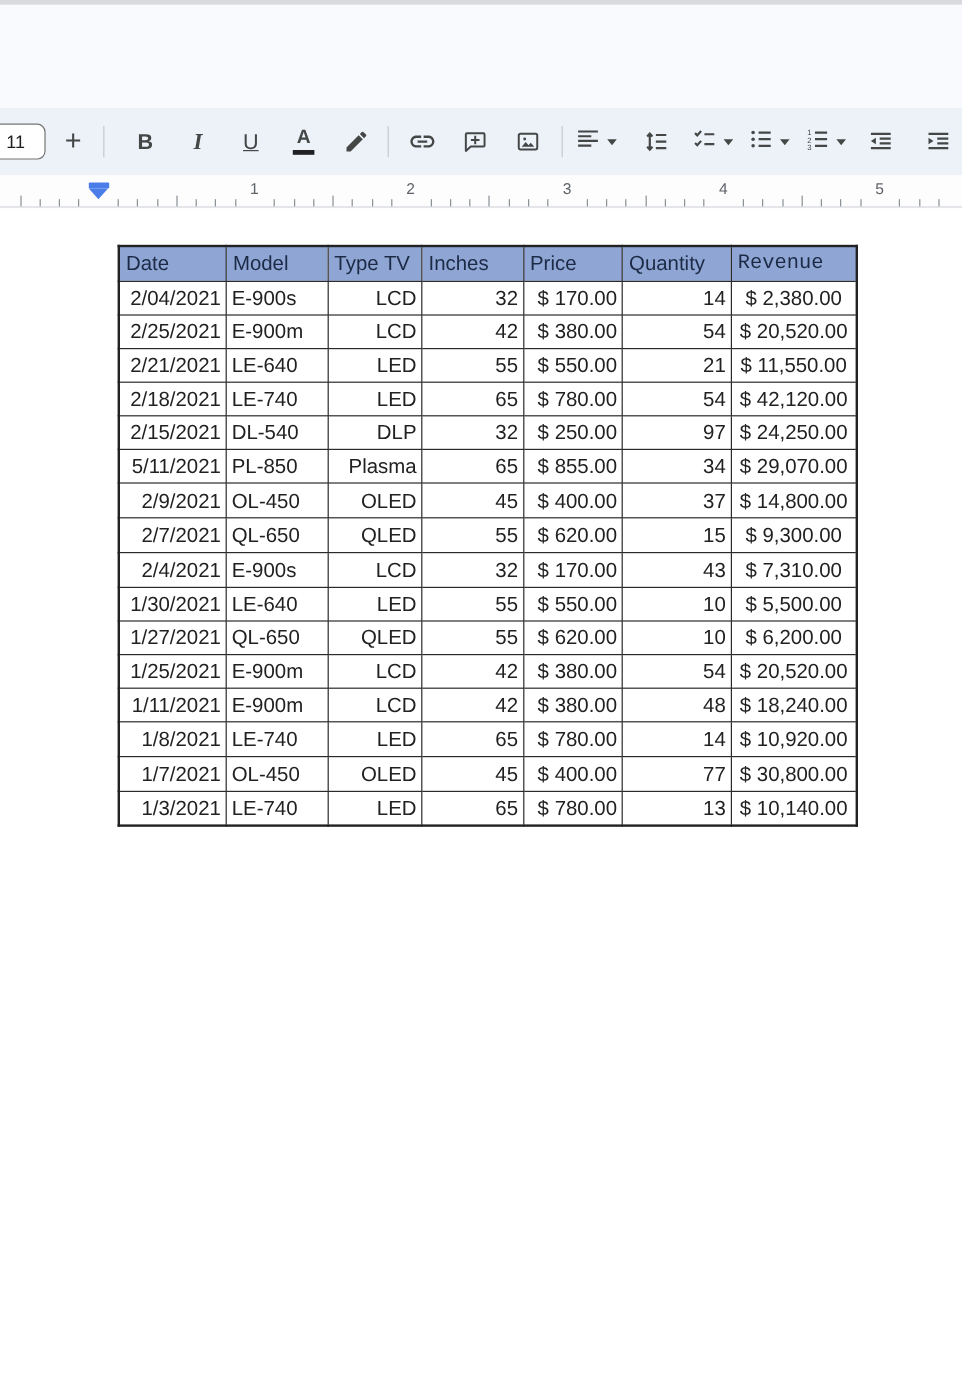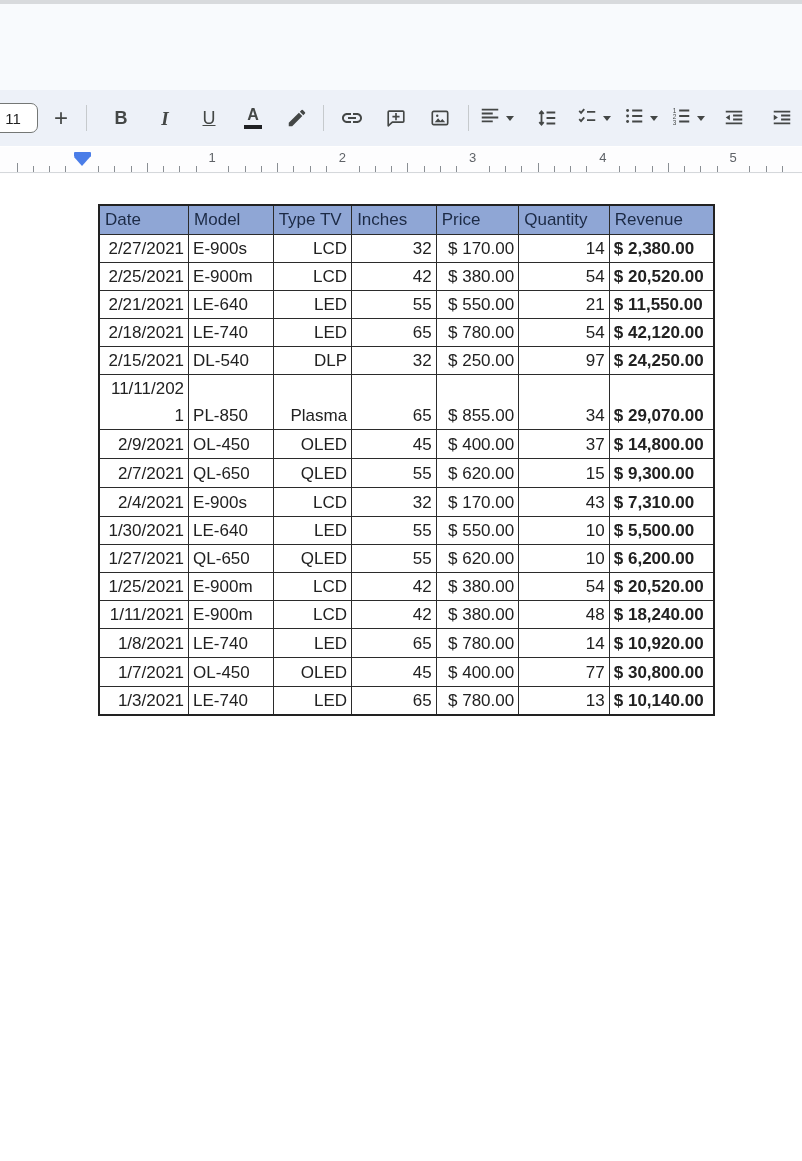--- a/index.html
+++ b/index.html
@@ -68,21 +68,21 @@
   table.sales th {
     background:#8fa6d5; color:#1c2a45; font-weight:400; text-align:left;
     padding-left:5px; height:29px; vertical-align:middle;
   }
   td.c0 { text-align:right; word-break:break-all; padding:0 3px 0 13px; }
   td.c1 { text-align:left; padding-left:5px; }
   td.c2 { text-align:right; padding-left:5px; }
   td.c3 { text-align:right; padding-right:5px; }
   td.c4 { text-align:right; padding-right:5px; }
   td.c5 { text-align:right; padding-right:4px; }
-  td.c6 { text-align:left; padding-right:4px;font-weight:bold; }
+  td.c6 { text-align:center; padding-right:4px; }
   tr.single td { height:29px; }
 </style>
 </head>
 <body>
 
 <div id="screen">
 
   <div class="top-strip"></div>
   <div class="upper-blank"></div>
 
@@ -278,26 +278,26 @@
   <div class="doc-area">
     <table class="sales">
       <thead>
         <tr id="thead-row">
             <th style="width: 89px;">Date</th>
             <th style="width: 84px;">Model</th>
             <th style="width: 78px;">Type TV</th>
             <th style="width: 84px;">Inches</th>
             <th style="width: 82px;">Price</th>
             <th style="width: 90px;">Quantity</th>
-            <th style="width: 104px;">Revenue</th>
+            <th style="width: 104px; font-family: Liberation Mono, monospace;">Revenue</th>
           </tr>
       </thead>
       <tbody id="tbody">
           <tr>
-            <td class="c0">2/27/2021</td>
+            <td class="c0">2/04/2021</td>
             <td class="c1">E-900s</td>
             <td class="c2">LCD</td>
             <td class="c3">32</td>
             <td class="c4">$ 170.00</td>
             <td class="c5">14</td>
             <td class="c6">$ 2,380.00</td>
           </tr>
           <tr>
             <td class="c0">2/25/2021</td>
             <td class="c1">E-900m</td>
@@ -328,21 +328,21 @@
           <tr>
             <td class="c0">2/15/2021</td>
             <td class="c1">DL-540</td>
             <td class="c2">DLP</td>
             <td class="c3">32</td>
             <td class="c4">$ 250.00</td>
             <td class="c5">97</td>
             <td class="c6">$ 24,250.00</td>
           </tr>
           <tr>
-            <td class="c0">11/11/2021</td>
+            <td class="c0">5/11/2021</td>
             <td class="c1">PL-850</td>
             <td class="c2">Plasma</td>
             <td class="c3">65</td>
             <td class="c4">$ 855.00</td>
             <td class="c5">34</td>
             <td class="c6">$ 29,070.00</td>
           </tr>
           <tr class="single">
             <td class="c0">2/9/2021</td>
             <td class="c1">OL-450</td>

